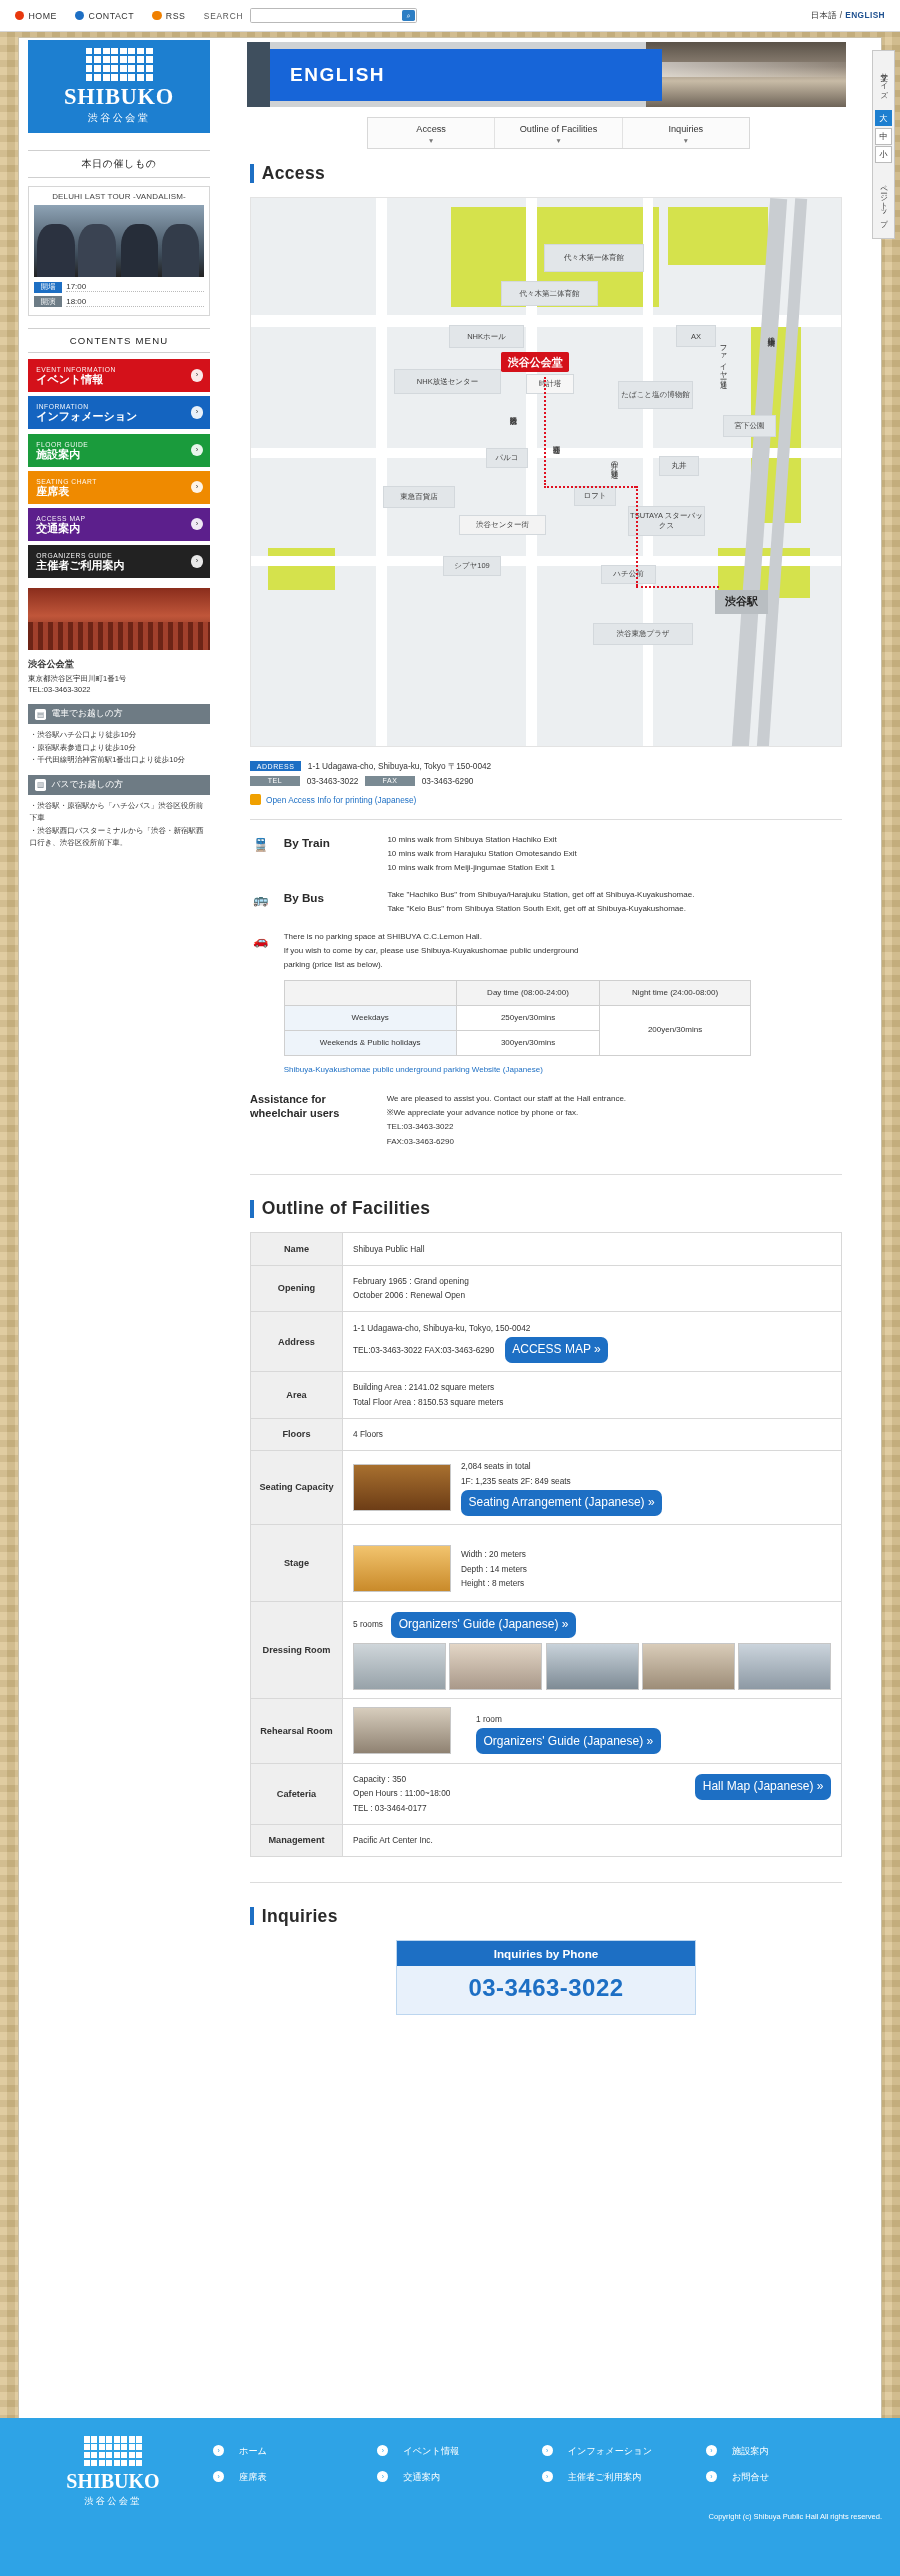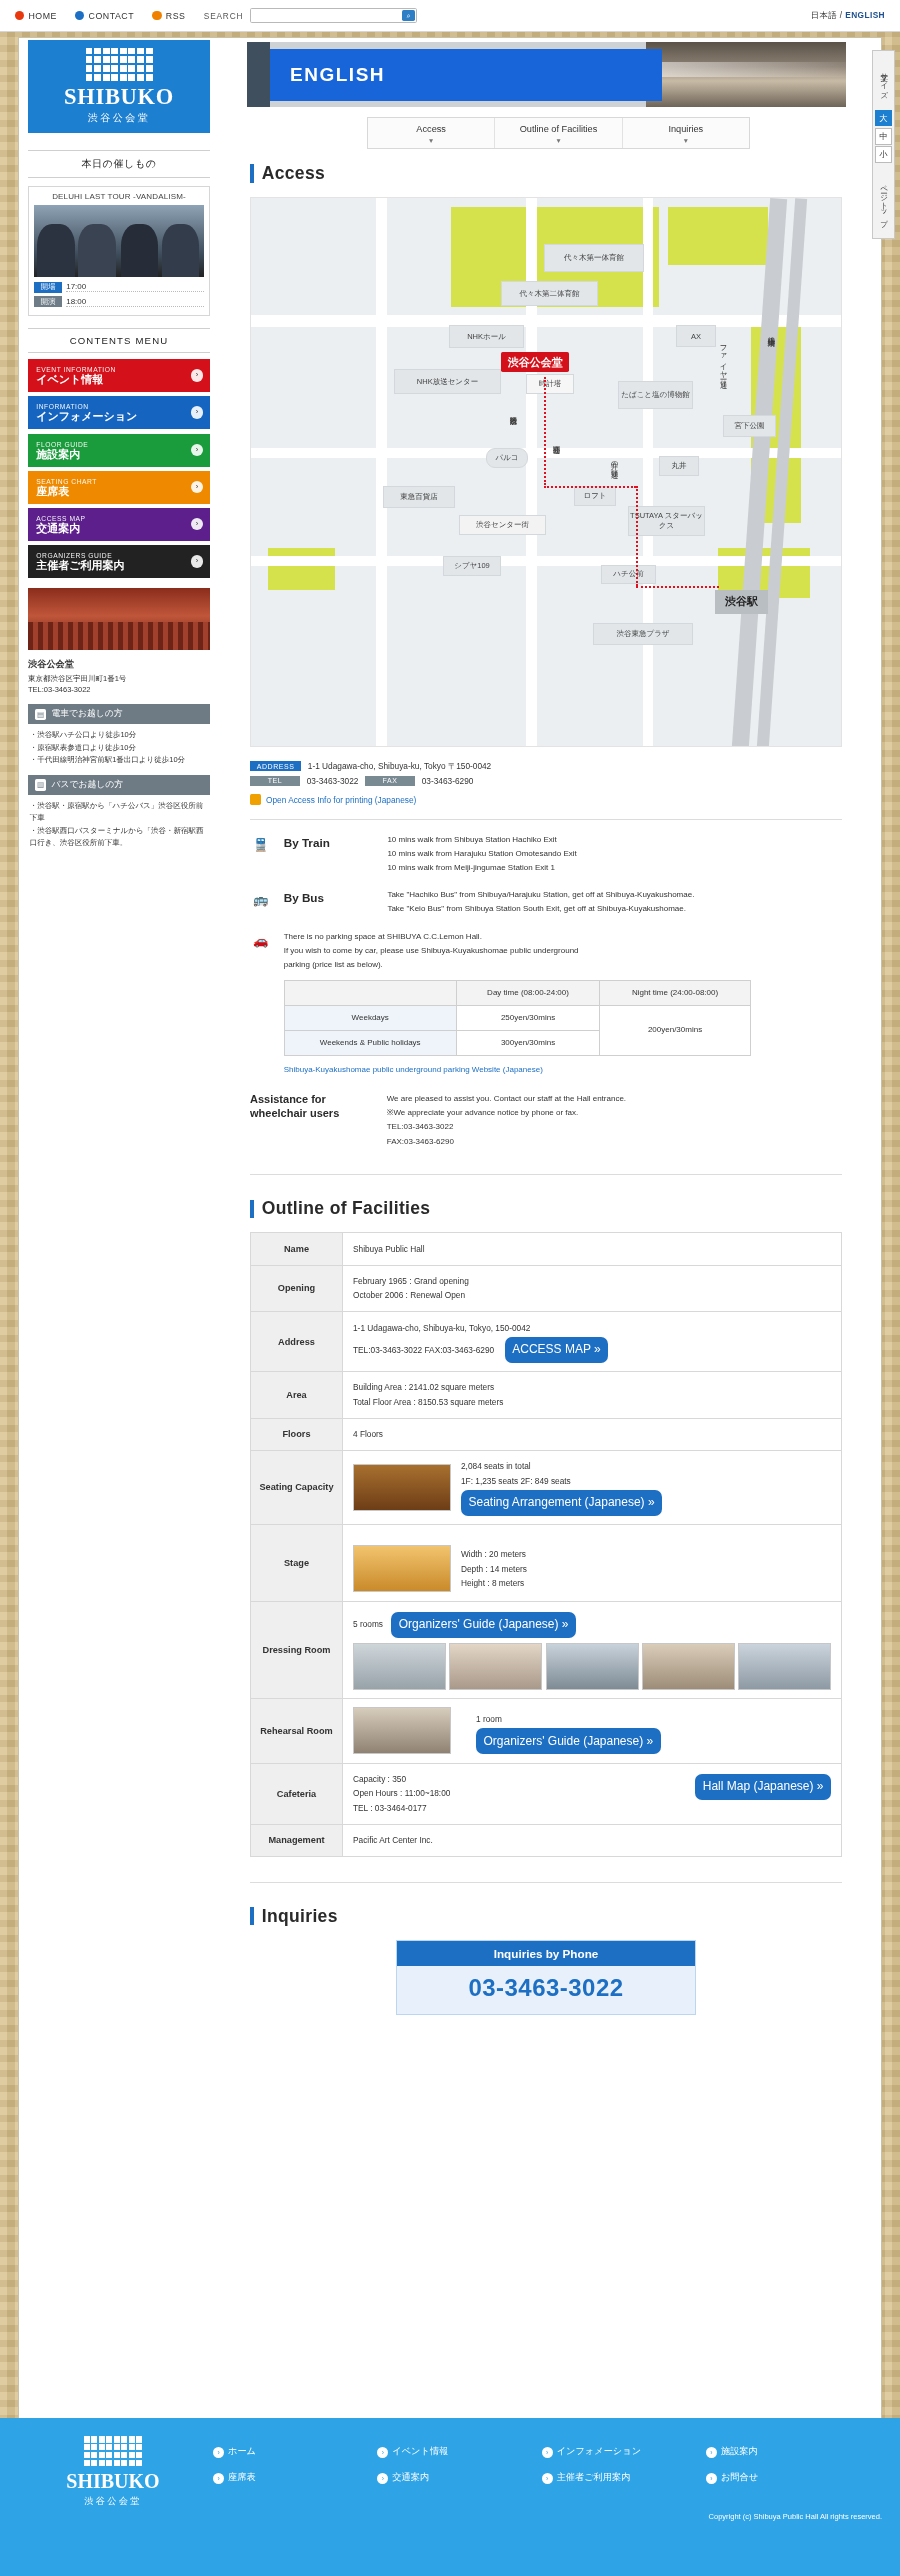--- a/index.html
+++ b/index.html
@@ -221,21 +221,21 @@
 
   
   .footer { position:absolute; left:0; bottom:0; width:900px; height:158px; background:#2ea3e6; }
   .footer-inner { position:relative; width:864px; margin:0 auto; padding:18.3px 20px; display:flex; gap:25px; }
   .f-logo { width:150px; }
   .f-grid { width:58px; height:30px; display:grid; grid-template-columns:repeat(8,1fr); grid-template-rows:repeat(4,1fr); gap:1.7px; margin:0 auto 4.2px; }
   .f-grid i { background:#fff; }
   .f-title { color:#fff; font-weight:bold; font-size:20px; text-align:center; font-family:"Liberation Serif", serif; }
   .f-sub { color:#fff; font-size:9.2px; letter-spacing:.25em; text-align:center; margin-top:1.7px; }
   .f-links { flex:1; display:grid; grid-template-columns:repeat(4,1fr); row-gap:13.3px; column-gap:8.3px; align-content:start; padding-top:8.3px; }
-  .f-link { display:flex; align-items:flex-end; gap:4px; color:#fff; font-size:9.2px; }
+  .f-link { display:flex; align-items:flex-start; gap:15px; color:#fff; font-size:9.2px; }
   .f-link .cir { width:11px; height:11px; border-radius:50%; background:#fff; color:#2ea3e6; font-size:6.7px; line-height:11px; text-align:center; }
   .copyright { position:absolute; right:0; bottom:5px; color:#fff; font-size:7.5px; }
 </style>
 </head>
 <body>
 
 <div class="page">
 
   <div class="topbar">
     <div class="tb-item">
@@ -456,21 +456,21 @@
       <div class="roadg" style="left:525px; top:0; width:11.7px; height:550px; transform:rotate(4deg);"></div>
 
       <div class="blk" style="left:293px; top:46px; width:100px; height:28px;">代々木第一体育館</div>
       <div class="blk" style="left:250px; top:83px; width:97px; height:25px;">代々木第二体育館</div>
       <div class="blk" style="left:198px; top:127px; width:75px; height:23px;">NHKホール</div>
       <div class="blk" style="left:425px; top:127px; width:40px; height:22px;">AX</div>
       <div class="blk" style="left:143px; top:171px; width:107px; height:25px;">NHK放送センター</div>
       <div class="blk" style="left:275px; top:176px; width:48px; height:20px; background:#f6f6f6;">時計塔</div>
       <div class="blk" style="left:367px; top:183px; width:75px; height:28px;">たばこと塩の博物館</div>
       <div class="blk" style="left:472px; top:217px; width:53px; height:22px;">宮下公園</div>
-      <div class="blk" style="left:235px; top:250px; width:42px; height:20px;border-radius:9px;">パルコ</div>
+      <div class="blk" style="left:235px; top:250px; width:42px; height:20px;">パルコ</div>
       <div class="blk" style="left:408px; top:258px; width:40px; height:20px;">丸井</div>
       <div class="blk" style="left:132px; top:288px; width:72px; height:22px;">東急百貨店</div>
       <div class="blk" style="left:323px; top:288px; width:42px; height:20px;">ロフト</div>
       <div class="blk" style="left:377px; top:308px; width:77px; height:30px;">TSUTAYA スターバックス</div>
       <div class="blk" style="left:208px; top:317px; width:87px; height:20px; background:#f3f3f3;">渋谷センター街</div>
       <div class="blk" style="left:192px; top:358px; width:58px; height:20px;">シブヤ109</div>
       <div class="blk" style="left:350px; top:367px; width:55px; height:18.3px;">ハチ公前</div>
       <div class="blk" style="left:342px; top:425px; width:100px; height:22px;">渋谷東急プラザ</div>
 
       <div class="redbox" style="left:250px; top:154px;">渋谷公会堂</div>

